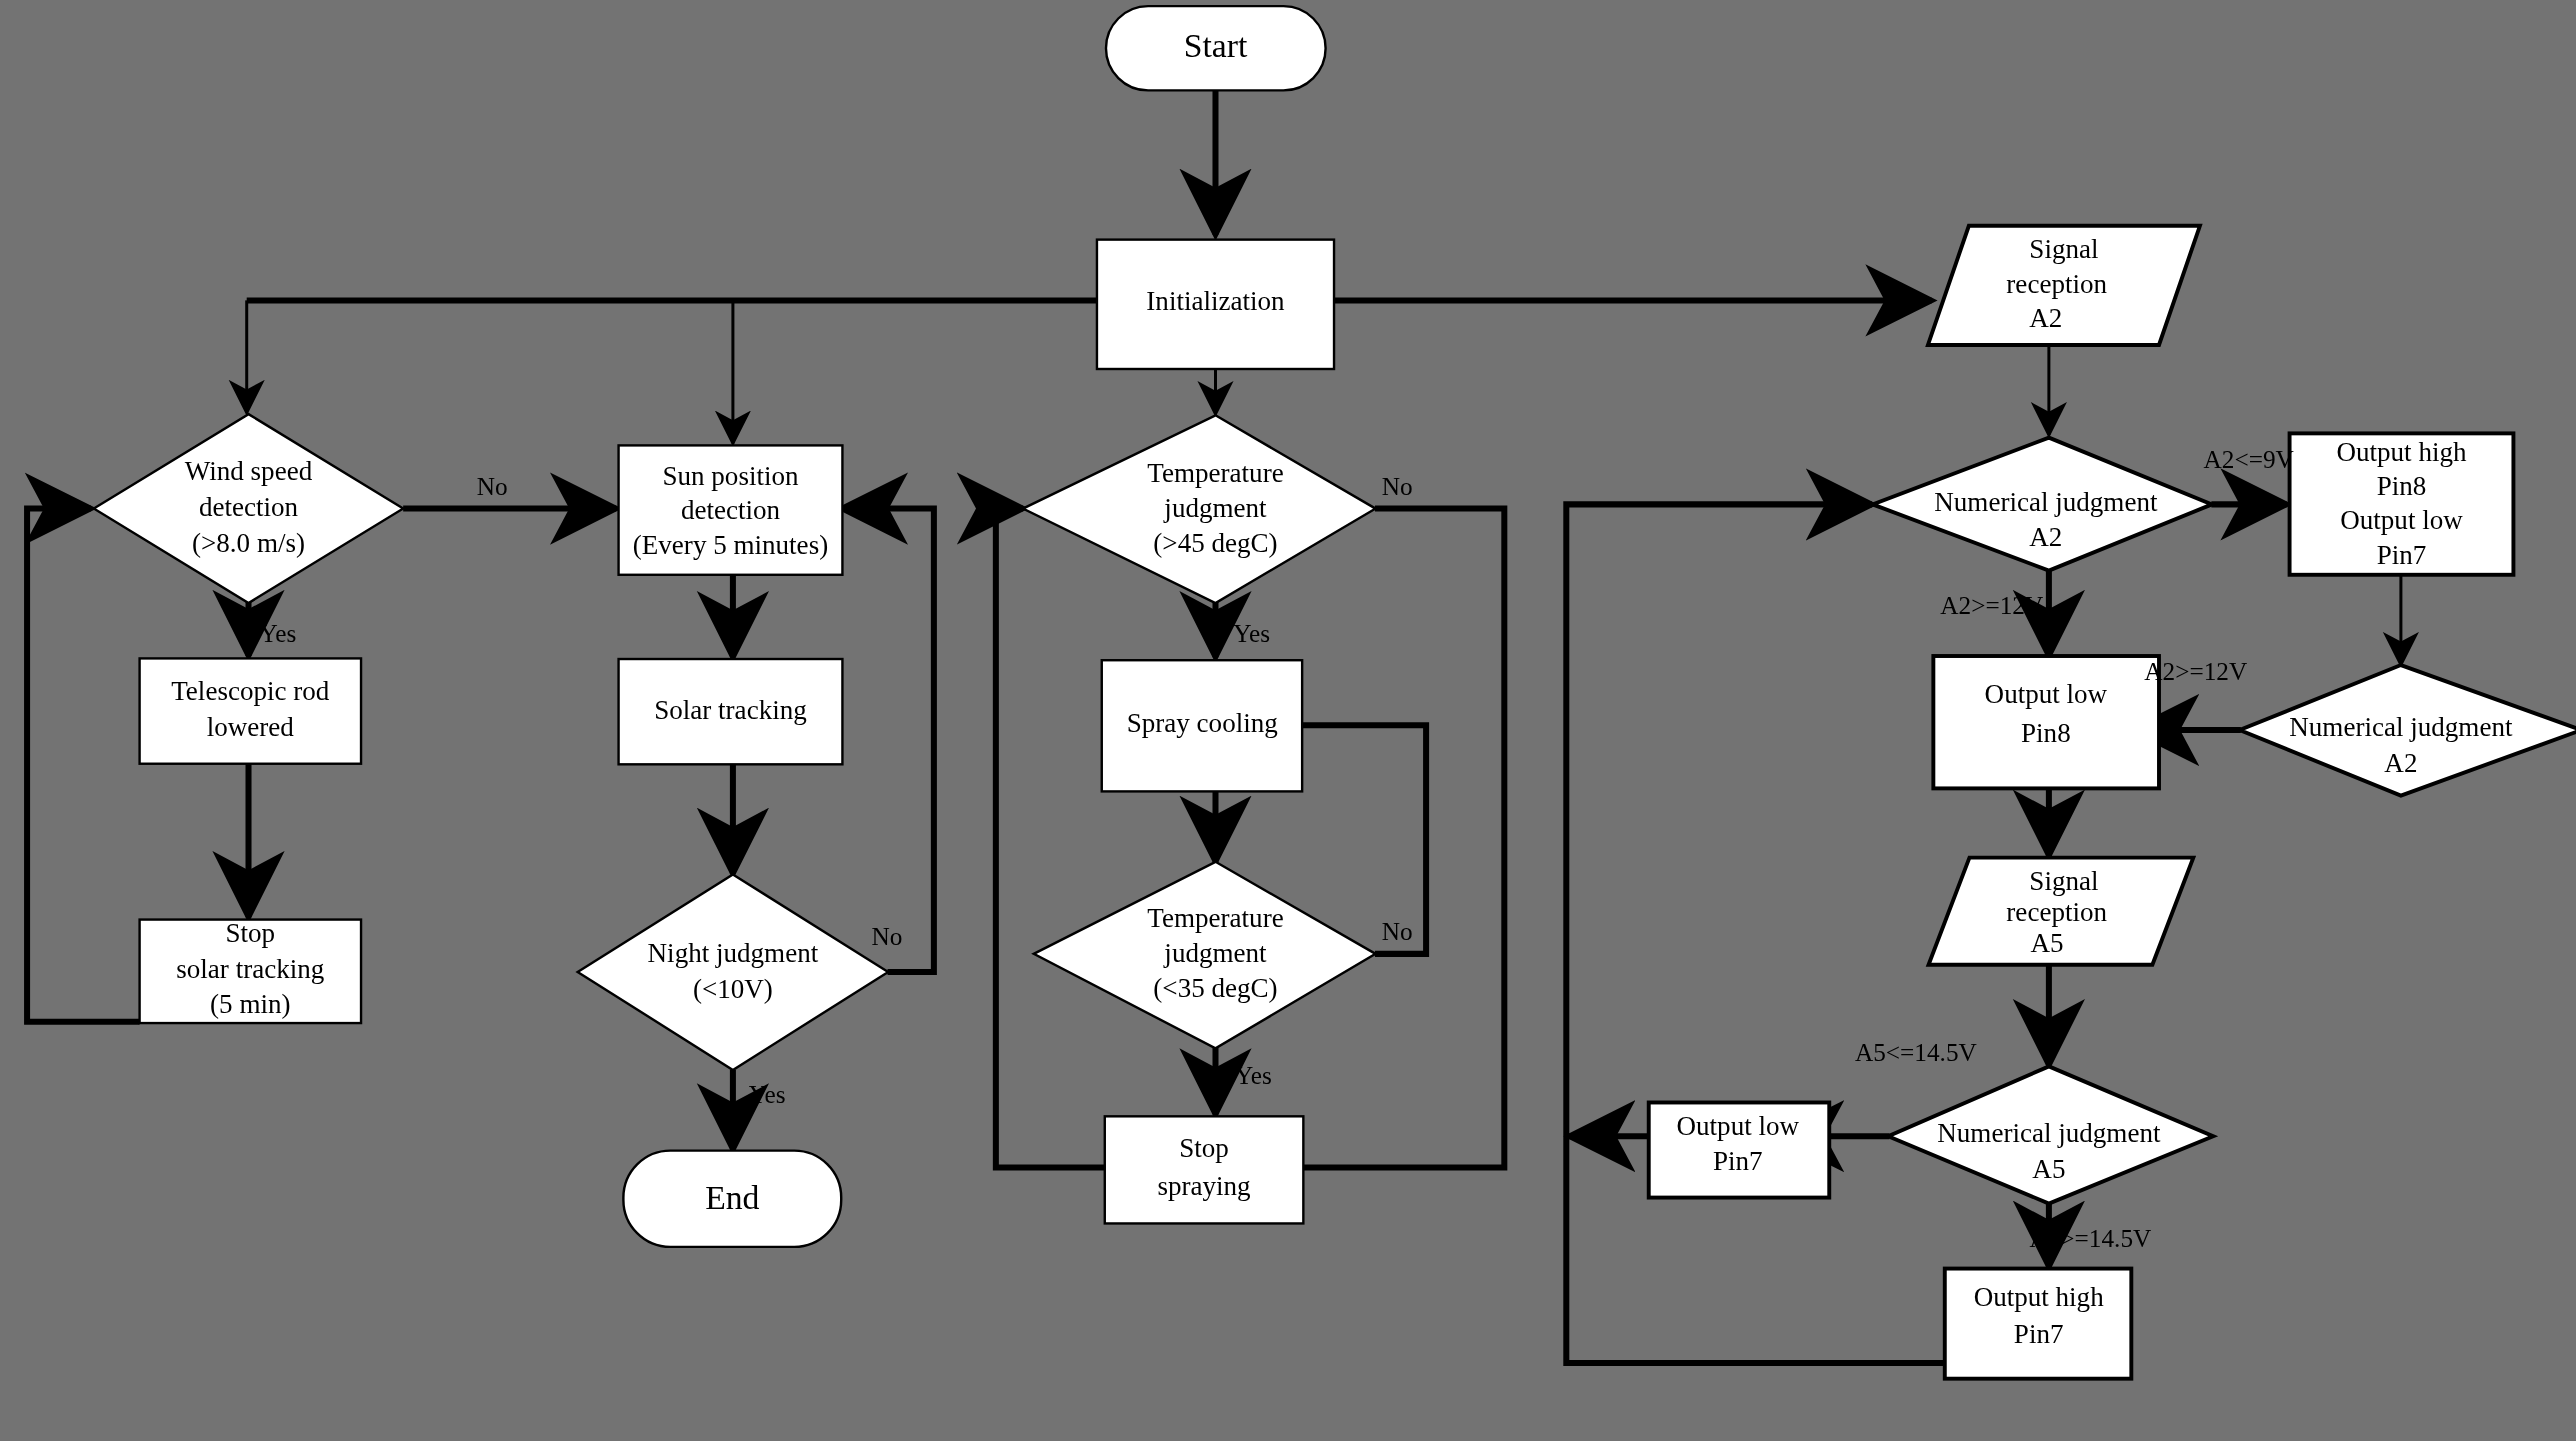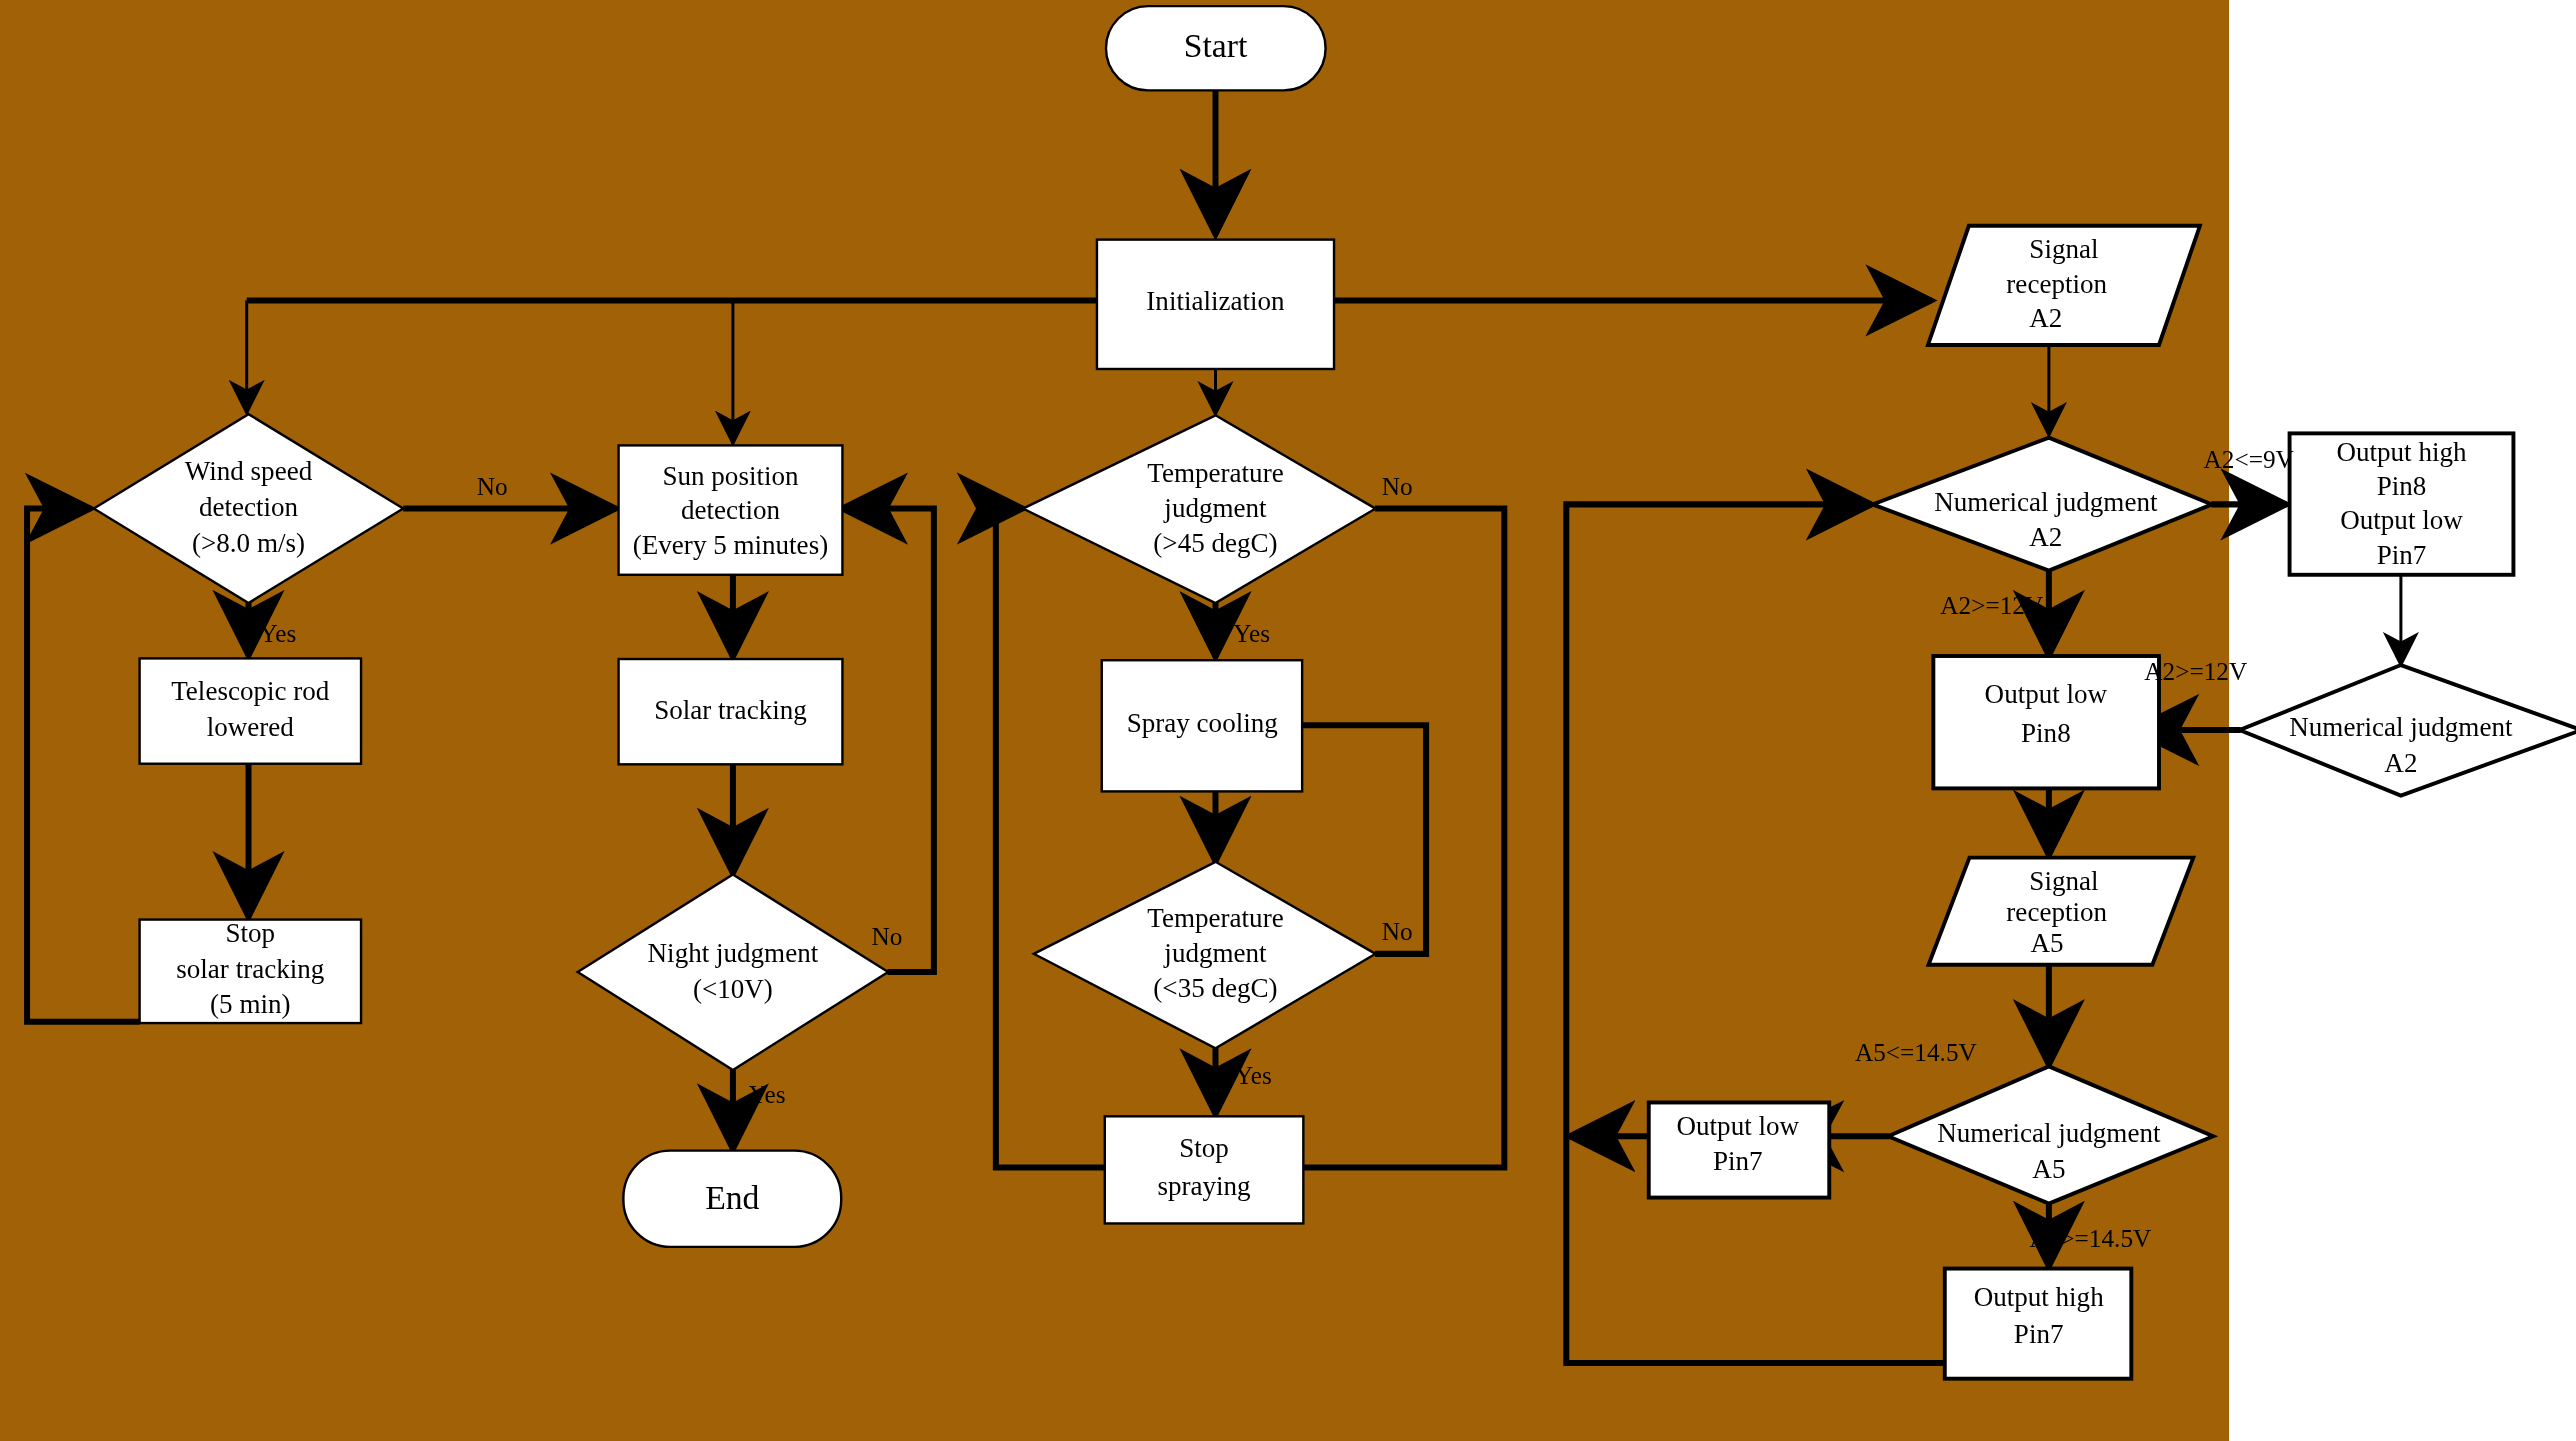--- a/index.html
+++ b/index.html
@@ -1,16 +1,16 @@
 <!DOCTYPE html>
 <html style="font-size:9.6px"><head>
 <meta charset="utf-8">
 <style>
   html,body{margin:0;padding:0;background:#ffffff;}
-  #stage{position:relative;width:2229px;height:1442px;background:#a16207;
+  #stage{position:relative;width:2576px;height:1442px;background:#737373;
          font-family:"Liberation Serif","DejaVu Serif",serif;}
   svg{display:block;}
   .shape{fill:#ffffff;stroke:#000000;}
   .thin{stroke-width:4;}
   .med{stroke-width:6.5;}
   .conn{stroke:#000000;fill:none;}
   .c-thin{stroke-width:5;}
   .c-thick{stroke-width:10;}
   text{fill:#000000;font-family:"Liberation Serif","DejaVu Serif",serif;}
   .nodetext{font-size:45px;text-anchor:middle;dominant-baseline:middle;}

